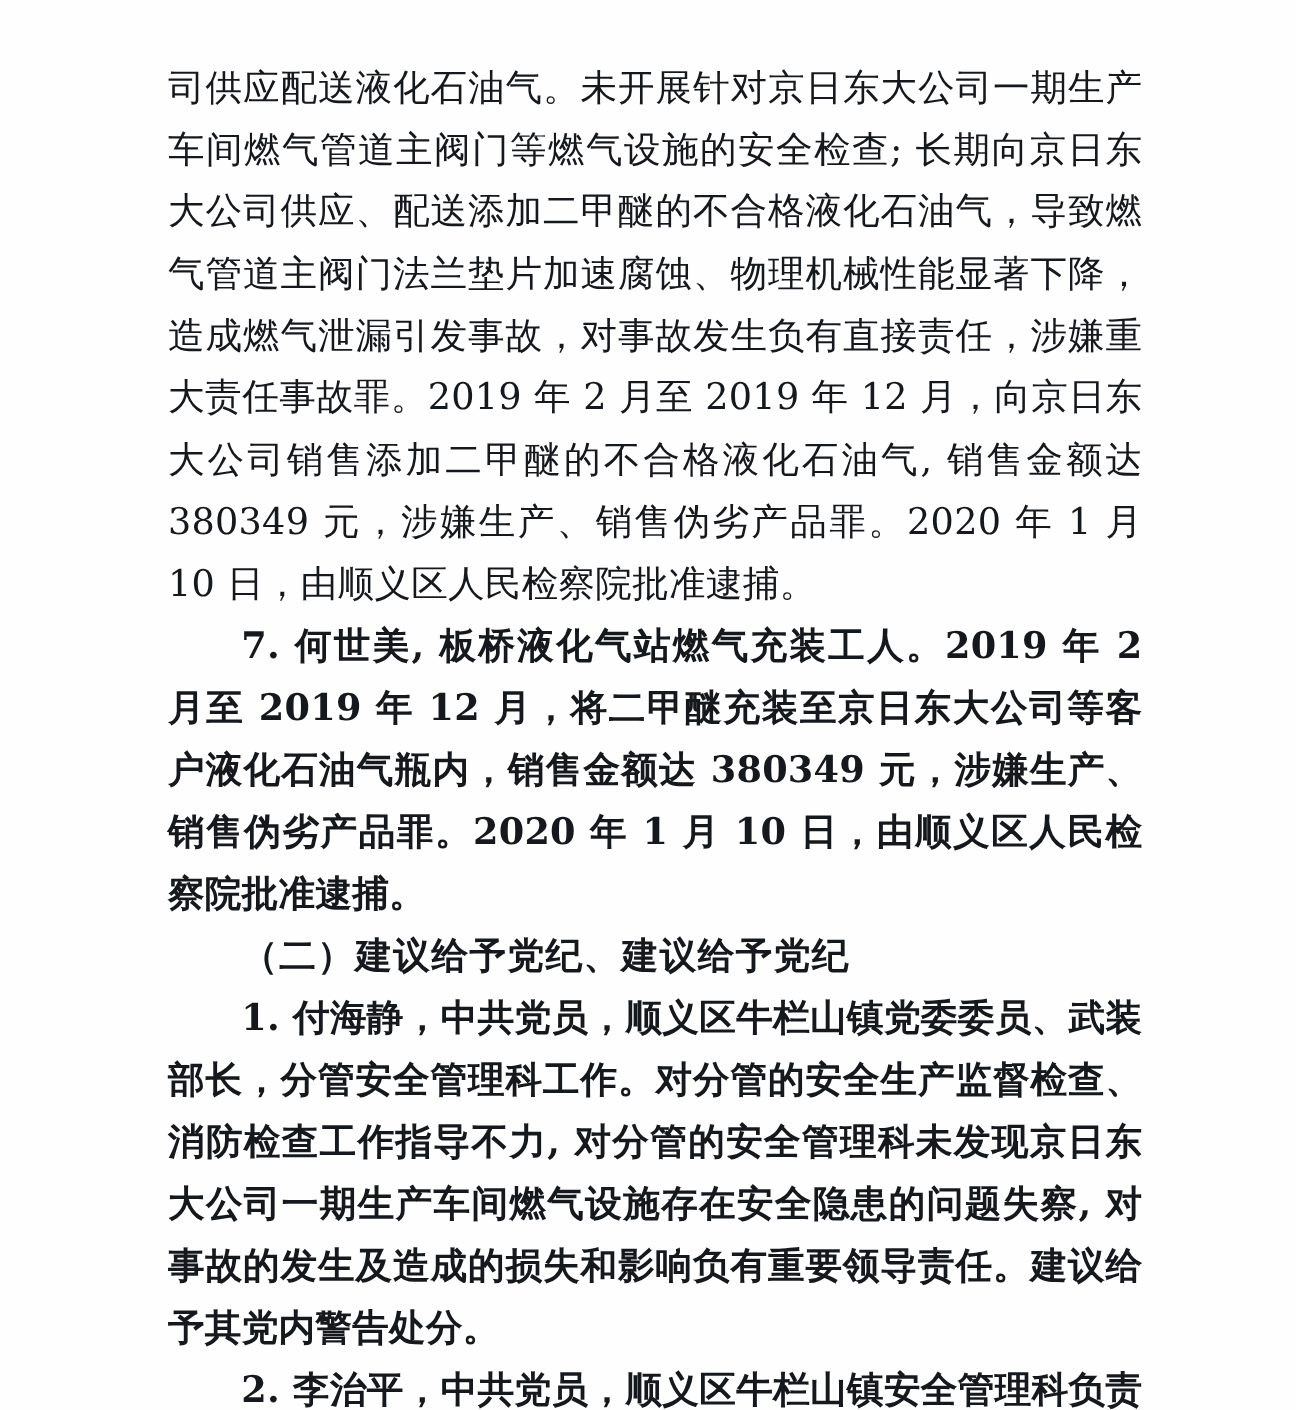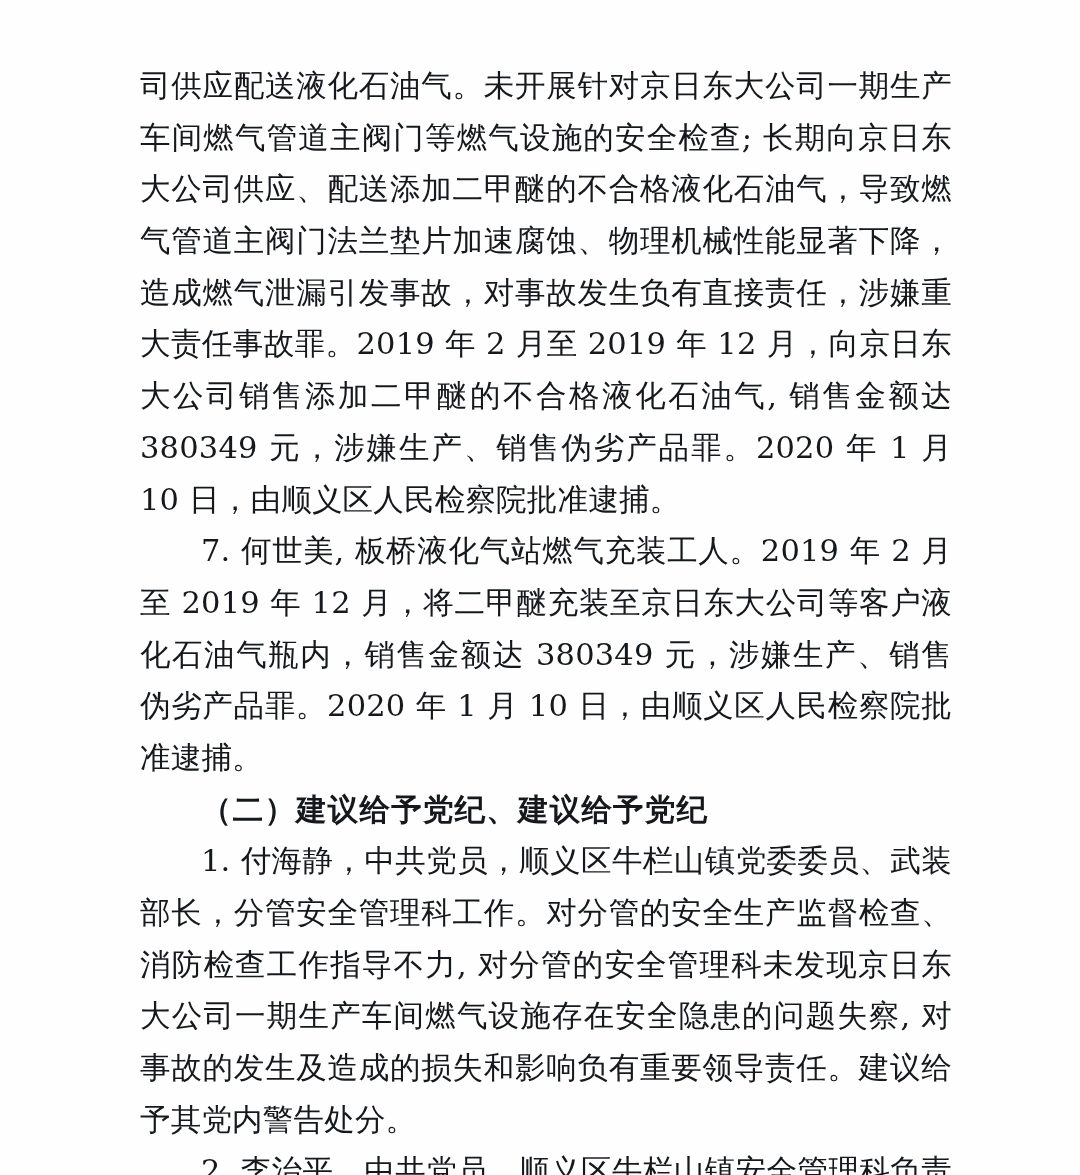--- a/index.html
+++ b/index.html
@@ -13,36 +13,37 @@
     font-family: "DejaVu Serif", "Liberation Serif", serif;
     color: #1a1a1a;
     overflow: hidden;
   }
   .page {
     position: relative;
     width: 1080px;
     height: 1175px;
     background: #fefefe;
     box-sizing: border-box;
-    padding: 60px 128px 0 140px;
+    padding: 48px 128px 0 140px;
   }
   .doc-body {
     font-size: 30.5px;
     line-height: 1.695;
     text-align: justify;
     text-justify: inter-ideograph;
     letter-spacing: 0.2px;
     color: #15181c;
   }
   .para {
     margin: 0;
     text-indent: 0;
   }
   .para.indent {
     text-indent: 2em;
+    font-weight: bold;
   }
   .para.heading {
     text-indent: 2em;
     font-weight: 700;
     letter-spacing: 1.2px;
   }
   .para + .para {
     margin-top: 0;
   }
 </style>

